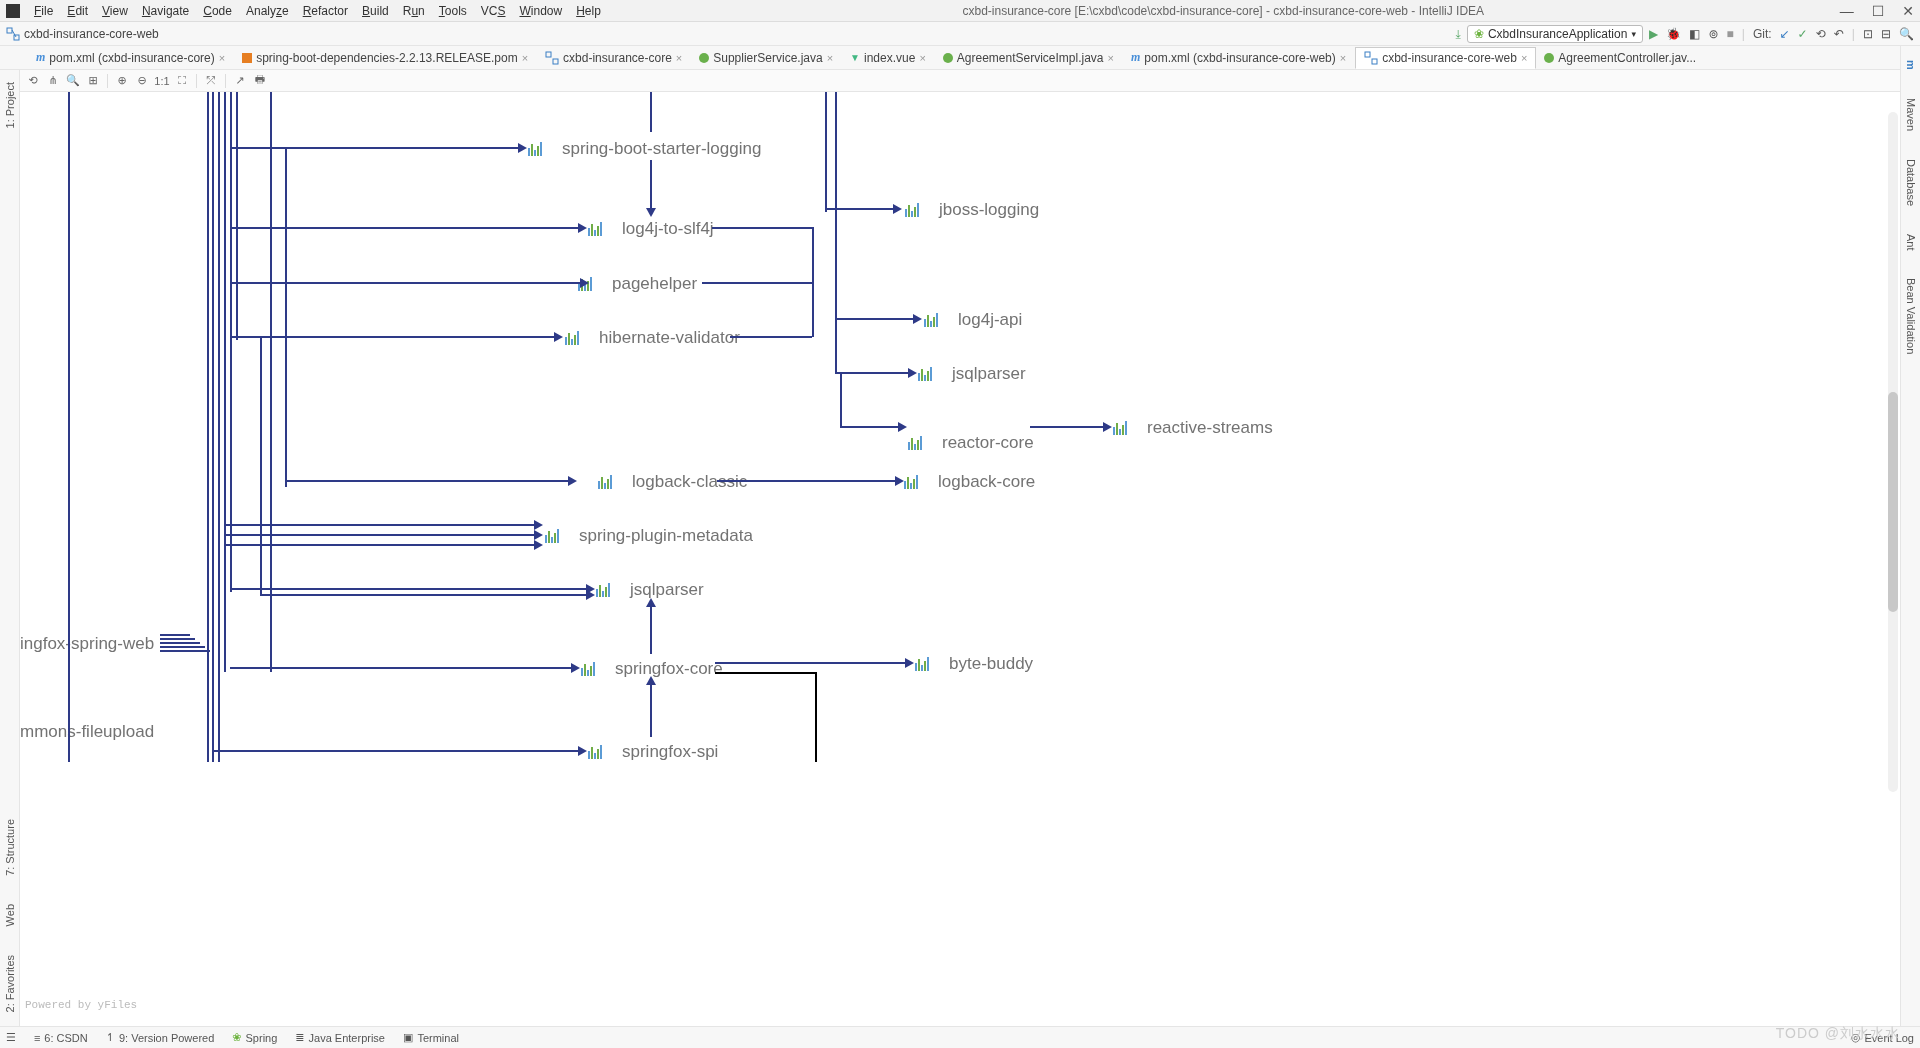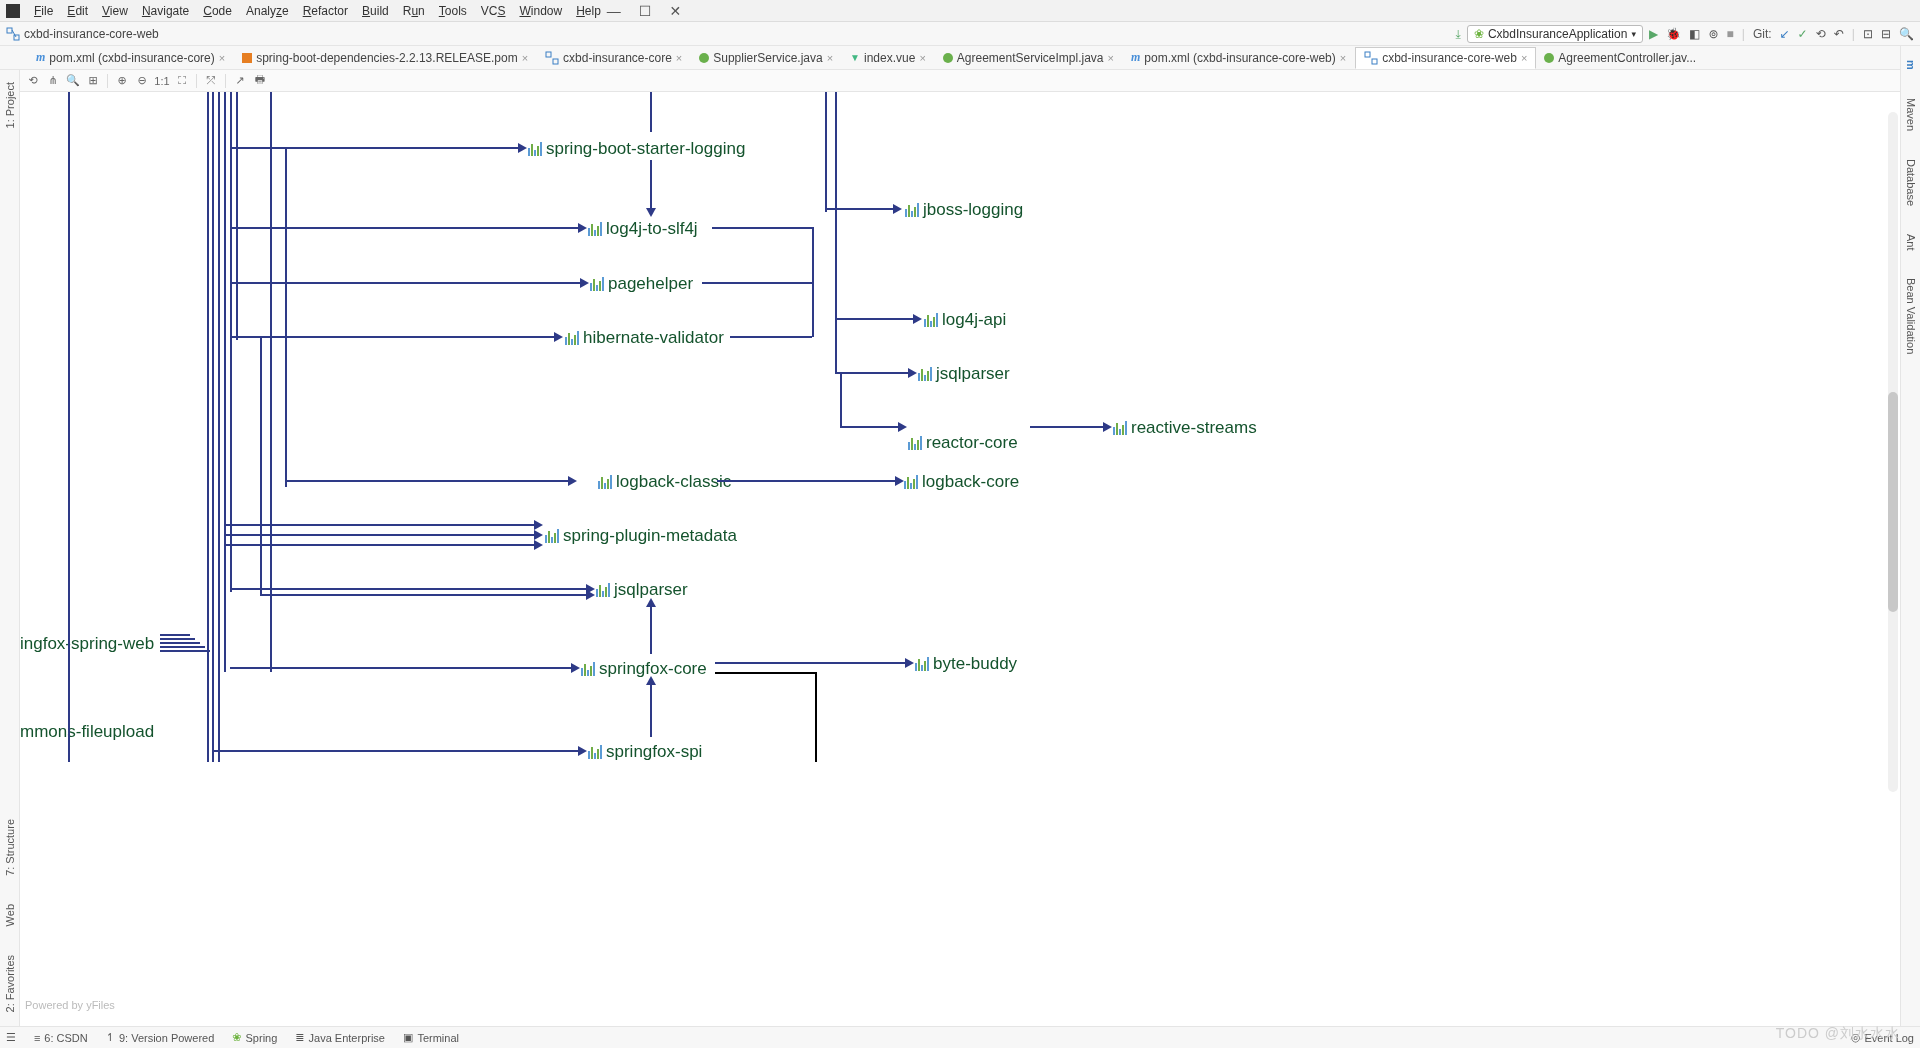--- a/index.html
+++ b/index.html
@@ -28,35 +28,35 @@
 .toolbar { height: 22px; background: #fafafa; border-bottom: 1px solid #e5e5e5; display: flex; align-items: center; padding-left: 24px; gap: 2px; }
 .tb-btn { width: 18px; height: 18px; display: flex; align-items: center; justify-content: center; color: #666; font-size: 11px; cursor: pointer; }
 .tb-sep { width: 1px; height: 14px; background: #ddd; margin: 0 3px; }
 .left-gutter { position: absolute; left: 0; top: 70px; bottom: 22px; width: 20px; background: #f7f7f7; border-right: 1px solid #e5e5e5; display: flex; flex-direction: column; align-items: center; justify-content: flex-end; gap: 20px; padding-bottom: 10px; }
 .gutter-label { writing-mode: vertical-rl; transform: rotate(180deg); font-size: 11px; color: #555; cursor: pointer; padding: 4px 0; }
 .right-gutter { position: absolute; right: 0; top: 46px; bottom: 22px; width: 20px; background: #f7f7f7; border-left: 1px solid #e5e5e5; display: flex; flex-direction: column; align-items: center; gap: 20px; padding-top: 10px; }
 .right-gutter .gutter-label { writing-mode: vertical-rl; transform: none; }
 .diagram-area { position: absolute; left: 20px; top: 92px; right: 20px; bottom: 22px; background: #fff; overflow: hidden; }
 .scrollbar-v { position: absolute; right: 2px; top: 20px; width: 10px; height: 680px; background: #f0f0f0; border-radius: 5px; }
 .scrollbar-v-thumb { position: absolute; right: 2px; top: 300px; width: 10px; height: 220px; background: #c8c8c8; border-radius: 5px; }
-.node { position: absolute; display: flex; align-items: center; gap: 4px; font-size: 17px; color: #14532d; white-space: nowrap; }
+.node { position: absolute; display: flex; align-items: center; gap: 20px; font-size: 17px; color: #737373; white-space: nowrap; }
 .bars { display: inline-flex; gap: 1px; align-items: flex-end; height: 14px; }
 .bars i { width: 2px; display: inline-block; }
 .bars i:nth-child(1){ height: 8px; background:#5b9bd5; } .bars i:nth-child(2){ height: 12px; background:#70ad47; } .bars i:nth-child(3){ height: 6px; background:#5b9bd5; } .bars i:nth-child(4){ height: 10px; background:#70ad47; } .bars i:nth-child(5){ height: 14px; background:#5b9bd5; }
 .edge { position: absolute; background: #2e3a87; }
 .edge-h { height: 1.5px; }
 .edge-v { width: 1.5px; }
 .arrow-r { position: absolute; width: 0; height: 0; border-top: 5px solid transparent; border-bottom: 5px solid transparent; border-left: 9px solid #2e3a87; }
 .arrow-d { position: absolute; width: 0; height: 0; border-left: 5px solid transparent; border-right: 5px solid transparent; border-top: 9px solid #2e3a87; }
 .arrow-u { position: absolute; width: 0; height: 0; border-left: 5px solid transparent; border-right: 5px solid transparent; border-bottom: 9px solid #2e3a87; }
 .edge-dark { background: #000; }
 .bottom-bar { position: absolute; left: 0; right: 0; bottom: 0; height: 22px; background: #f7f7f7; border-top: 1px solid #e5e5e5; display: flex; align-items: center; padding: 0 6px; justify-content: space-between; font-size: 11px; color: #555; }
 .bb-left { display: flex; gap: 18px; align-items: center; }
 .bb-item { display: flex; align-items: center; gap: 4px; cursor: pointer; }
-.watermark-y { position: absolute; left: 5px; bottom: 15px; font-size: 11px; color: #bbb; }
+.watermark-y { position: absolute; left: 5px; bottom: 15px; font-size: 11px; color: #bbb; font-family: Liberation Mono, monospace; }
 .watermark-c { position: absolute; right: 20px; bottom: 5px; font-size: 14px; color: #ccc; letter-spacing: 1px; }
 .green-play { color: #59a869; }
 .green-bug { color: #59a869; }
 .spring-leaf { color: #6db33f; }
 </style>
 </head>
 <body>
 
 <div class="titlebar">
   <div class="ij-logo"></div>
@@ -68,20 +68,21 @@
     <span><u>C</u>ode</span>
     <span>Analy<u>z</u>e</span>
     <span><u>R</u>efactor</span>
     <span><u>B</u>uild</span>
     <span>R<u>u</u>n</span>
     <span><u>T</u>ools</span>
     <span>VC<u>S</u></span>
     <span><u>W</u>indow</span>
     <span><u>H</u>elp</span>
   </div>
+  <div class="title-text">cxbd-insurance-core [E:\cxbd\code\cxbd-insurance-core] - cxbd-insurance-core-web - IntelliJ IDEA</div>
   <div class="win-controls">
     <span>—</span>
     <span>☐</span>
     <span>✕</span>
   </div>
 </div>
 
 <div class="navbar">
   <div class="breadcrumb">
     <svg class="diag-icon" viewBox="0 0 14 14">
@@ -218,21 +219,21 @@
   <div class="node" style="left:568px;top:127px">
       <span class="bars">
         <i></i>
         <i></i>
         <i></i>
         <i></i>
         <i></i>
       </span>
       <span>log4j-to-slf4j</span>
     </div>
-  <div class="node" style="left:570px;top:182px">
+  <div class="node" style="left:558px;top:182px">
       <span class="bars">
         <i></i>
         <i></i>
         <i></i>
         <i></i>
         <i></i>
       </span>
       <span>pagehelper</span>
     </div>
   <div class="node" style="left:545px;top:236px">

